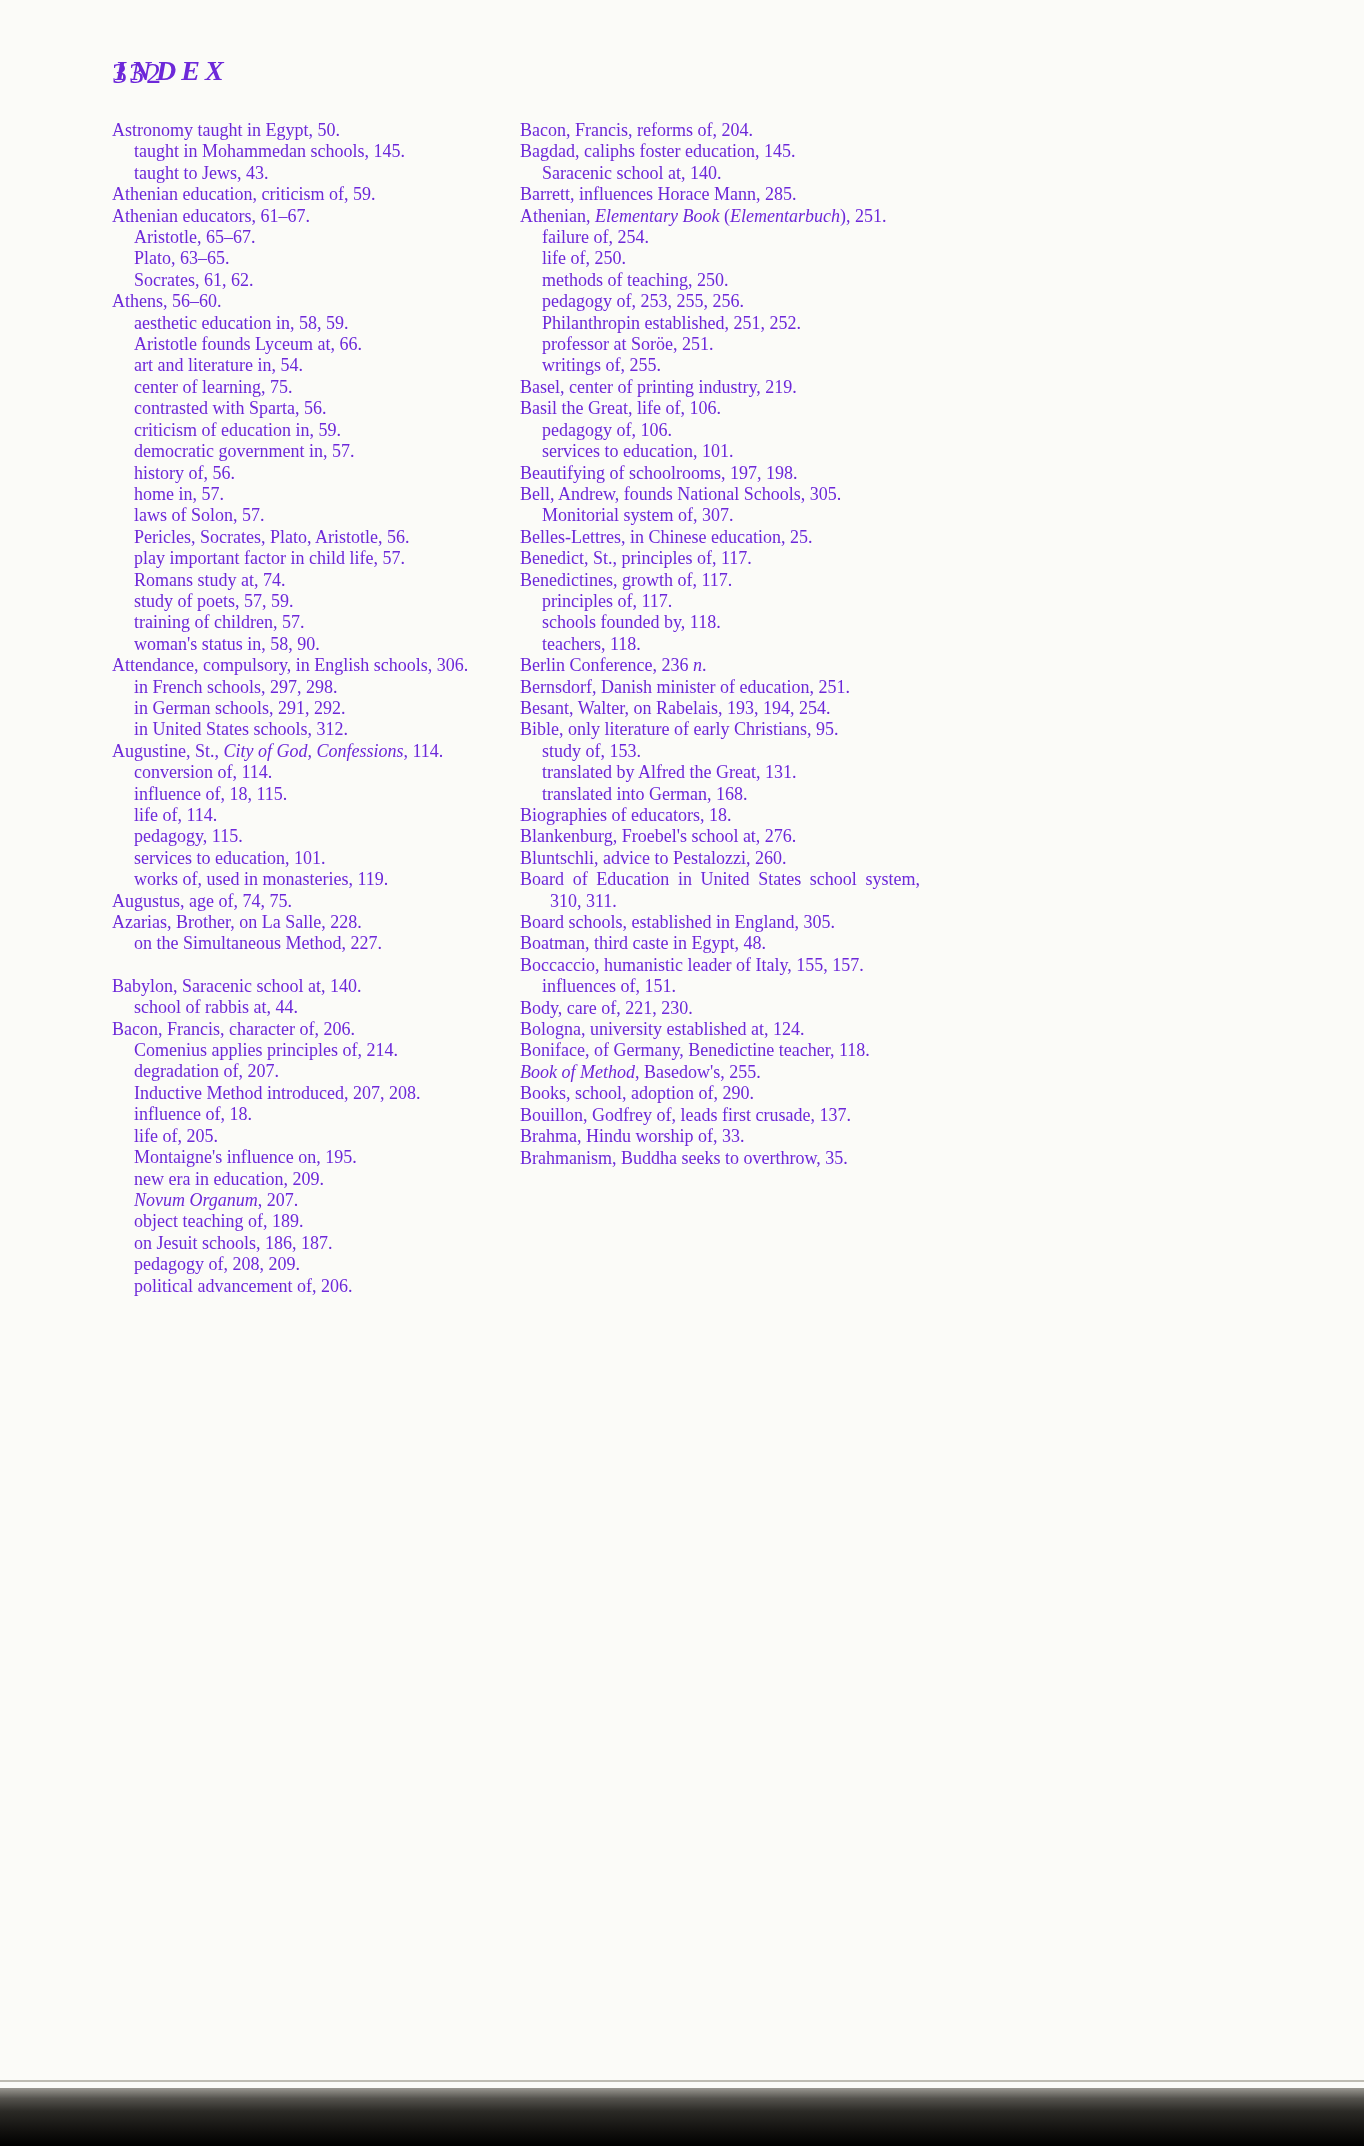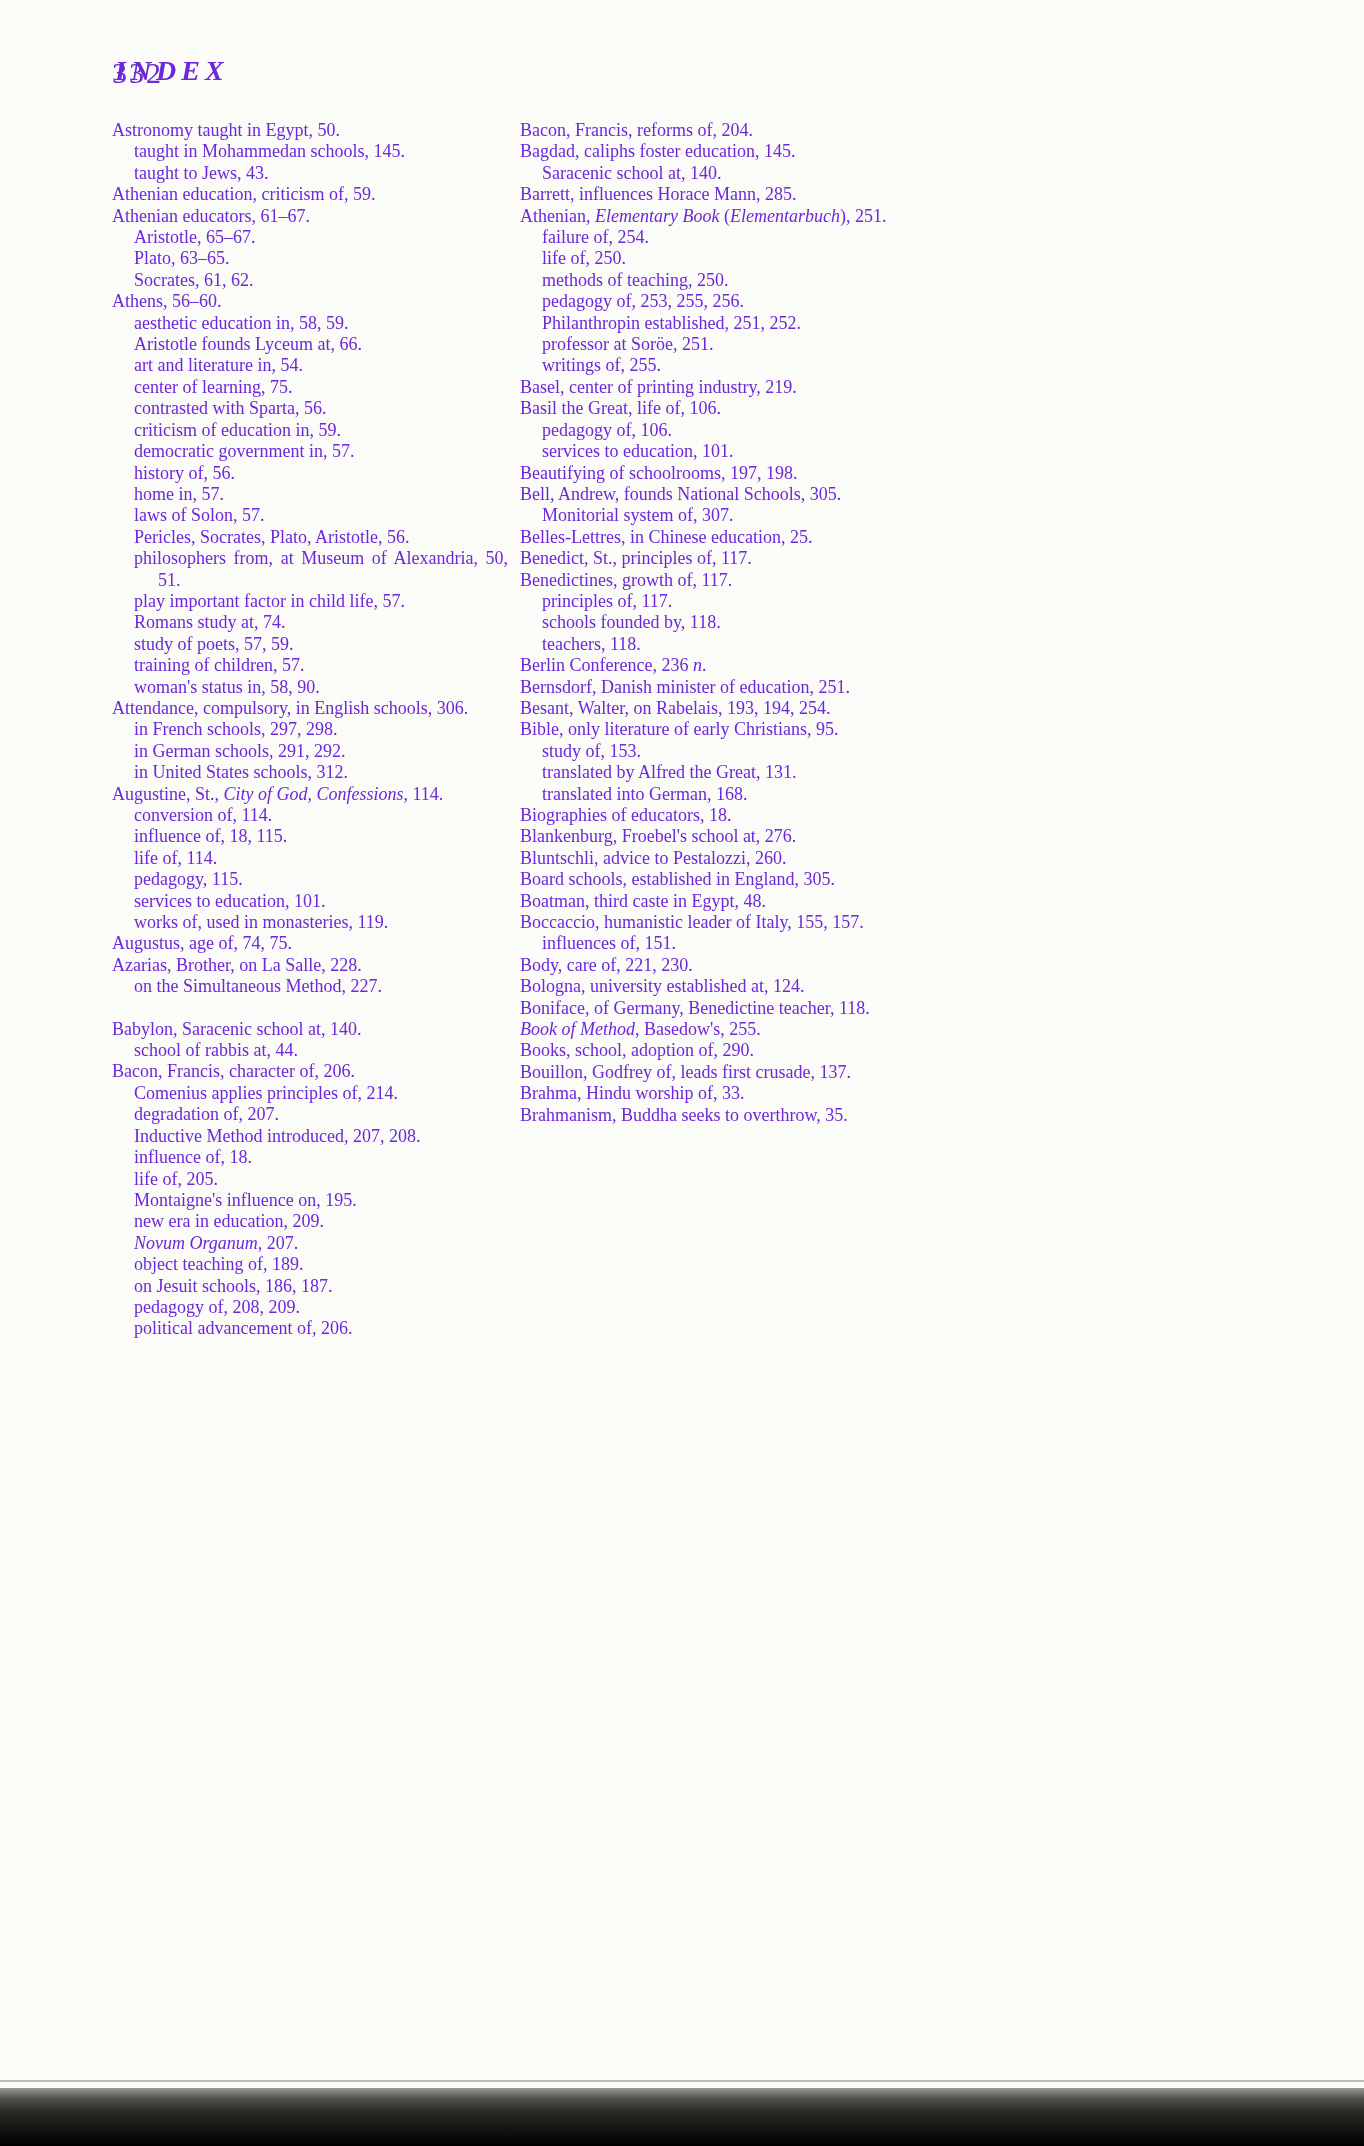--- a/index.html
+++ b/index.html
@@ -93,21 +93,20 @@
         <div class="entry sub">Aristotle founds Lyceum at, 66.</div>
         <div class="entry sub">art and literature in, 54.</div>
         <div class="entry sub">center of learning, 75.</div>
         <div class="entry sub">contrasted with Sparta, 56.</div>
         <div class="entry sub">criticism of education in, 59.</div>
         <div class="entry sub">democratic government in, 57.</div>
         <div class="entry sub">history of, 56.</div>
         <div class="entry sub">home in, 57.</div>
         <div class="entry sub">laws of Solon, 57.</div>
         <div class="entry sub">Pericles, Socrates, Plato, Aristotle, 56.</div>
-        <div class="entry sub">philosophers from, at Museum of Alexandria, 50, 51.</div>
         <div class="entry sub">play important factor in child life, 57.</div>
         <div class="entry sub">Romans study at, 74.</div>
         <div class="entry sub">study of poets, 57, 59.</div>
         <div class="entry sub">training of children, 57.</div>
         <div class="entry sub">woman's status in, 58, 90.</div>
         <div class="entry main">Attendance, compulsory, in English schools, 306.</div>
         <div class="entry sub">in French schools, 297, 298.</div>
         <div class="entry sub">in German schools, 291, 292.</div>
         <div class="entry sub">in United States schools, 312.</div>
         <div class="entry main"><span>Augustine, St., </span><span class="it">City of God, Confessions</span><span>, 114.</span></div>
@@ -167,20 +166,21 @@
         <div class="entry main"><span>Berlin Conference, 236 </span><span class="it">n</span><span>.</span></div>
         <div class="entry main">Bernsdorf, Danish minister of education, 251.</div>
         <div class="entry main">Besant, Walter, on Rabelais, 193, 194, 254.</div>
         <div class="entry main">Bible, only literature of early Christians, 95.</div>
         <div class="entry sub">study of, 153.</div>
         <div class="entry sub">translated by Alfred the Great, 131.</div>
         <div class="entry sub">translated into German, 168.</div>
         <div class="entry main">Biographies of educators, 18.</div>
         <div class="entry main">Blankenburg, Froebel's school at, 276.</div>
         <div class="entry main">Bluntschli, advice to Pestalozzi, 260.</div>
+        <div class="entry main">Board of Education in United States school system, 310, 311.</div>
         <div class="entry main">Board schools, established in England, 305.</div>
         <div class="entry main">Boatman, third caste in Egypt, 48.</div>
         <div class="entry main">Boccaccio, humanistic leader of Italy, 155, 157.</div>
         <div class="entry sub">influences of, 151.</div>
         <div class="entry main">Body, care of, 221, 230.</div>
         <div class="entry main">Bologna, university established at, 124.</div>
         <div class="entry main">Boniface, of Germany, Benedictine teacher, 118.</div>
         <div class="entry main"><span class="it">Book of Method</span><span>, Basedow's, 255.</span></div>
         <div class="entry main">Books, school, adoption of, 290.</div>
         <div class="entry main">Bouillon, Godfrey of, leads first crusade, 137.</div>

